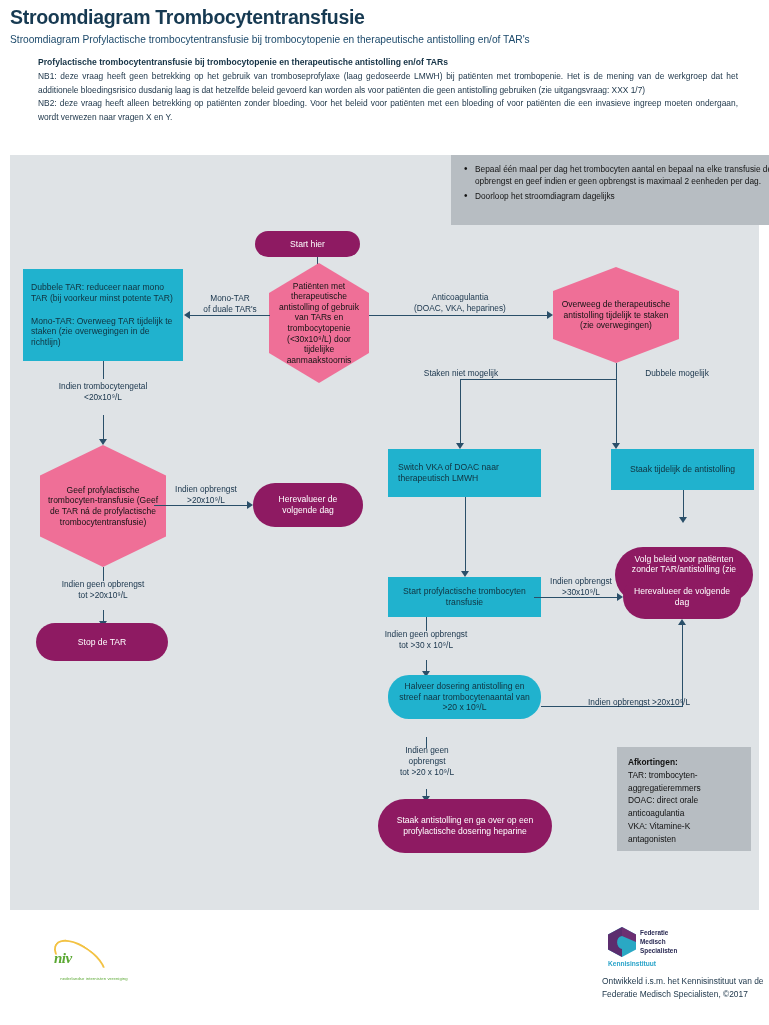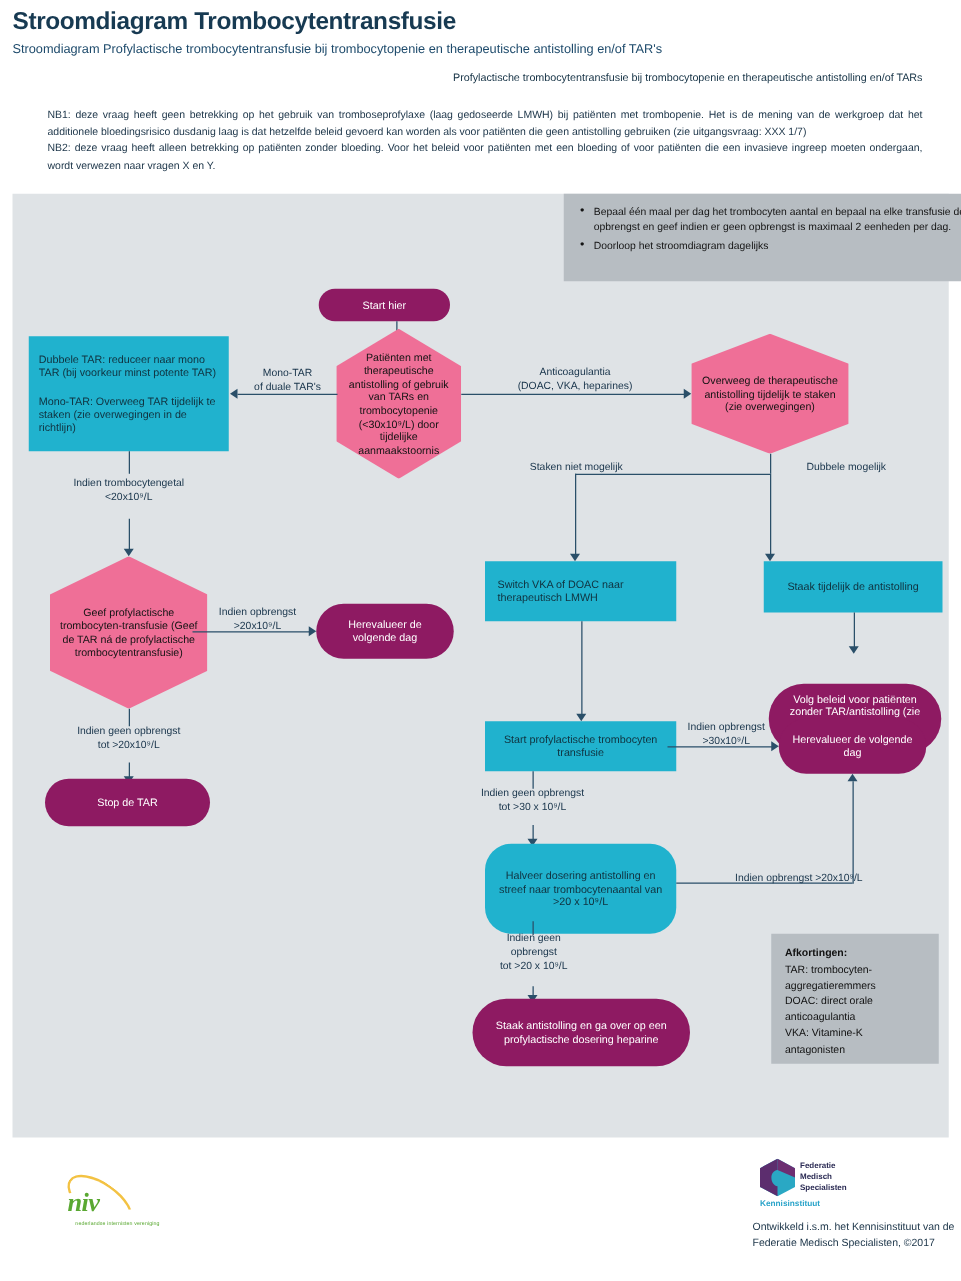--- a/index.html
+++ b/index.html
@@ -19,22 +19,22 @@
   }
   .page-subtitle {
     position: absolute; left: 10px; top: 34px;
     font-size: 10.2px; color: #1d4a6b;
   }
   
   .intro {
     position: absolute; left: 38px; top: 57px; width: 700px;
   }
   .intro-head {
-    text-align: right; font-size: 8.6px; font-weight: normal;
-    color: #153245; margin-bottom: 18px;
+    text-align: left; font-size: 8.6px; font-weight: bold;
+    color: #153245; margin-bottom: 3px;
   }
   .intro-p {
     font-size: 8.4px; line-height: 1.62; text-align: justify;
     color: #1a3347;
   }
   
   .canvas {
     position: absolute; left: 10px; top: 155px;
     width: 749px; height: 755px;
     background: #dfe3e6;
@@ -106,21 +106,21 @@
     font-size: 6.4px; font-weight: bold; line-height: 1.42; color: #2b2b54;
   }
   .fms-sub {
     position: absolute; left: 0; top: 33px;
     font-size: 6.6px; font-weight: bold; color: #29a3c9;
   }
   .niv-logo { position: absolute; left: 48px; top: 946px; width: 92px; height: 42px; }
   .niv-text {
     position: absolute; left: 6px; top: 4px;
     font-family: "Liberation Serif", serif;
-    font-size: 21px; font-style: italic; font-weight: bold;
+    font-size: 15px; font-style: italic; font-weight: bold;
     color: #5aa832; letter-spacing: -0.5px;
   }
   .niv-sub {
     position: absolute; left: 0; top: 30px; width: 92px;
     font-size: 4.2px; color: #5aa832; text-align: center; letter-spacing: 0.1px;
   }
   .niv-arc {
     position: absolute; left: 2px; top: 0px; width: 60px; height: 30px;
     border: 2px solid #f3c243; border-radius: 50%;
     border-bottom-color: transparent; border-right-color: transparent;
@@ -238,21 +238,21 @@
   <div class="node pill" style="left:613px; top:420px; width:118px; height:44px;">Herevalueer de volgende dag</div>
 
   <div class="ln lnv" style="left:416px; top:462px; height:14px;"></div>
   <div class="ln lnv" style="left:416px; top:505px; height:13px;"></div>
   <div class="arrow ar-down" style="left:412px; top:516px;"></div>
   <div class="elabel" style="left:338px; top:474px; width:156px;">
     <div>Indien geen opbrengst</div>
     <div>tot &gt;30 x 10⁹/L</div>
   </div>
 
-  <div class="node blue" style="left:378px; top:520px; width:153px; height:72px;border-radius:21px;">Halveer dosering antistolling en streef naar trombocytenaantal van &gt;20 x 10⁹/L</div>
+  <div class="node blue" style="left:378px; top:520px; width:153px; height:44px;border-radius:21px;">Halveer dosering antistolling en streef naar trombocytenaantal van &gt;20 x 10⁹/L</div>
 
   <div class="ln lnh" style="left:531px; top:551px; width:141px;"></div>
   <div class="ln lnv" style="left:672px; top:470px; height:82px;"></div>
   <div class="arrow ar-up" style="left:668px; top:464px;"></div>
   <div class="elabel" style="left:578px; top:542px; width:160px; text-align:left;">Indien opbrengst  &gt;20x10⁹/L</div>
 
   <div class="ln lnv" style="left:416px; top:582px; height:11px;"></div>
   <div class="ln lnv" style="left:416px; top:634px; height:10px;"></div>
   <div class="arrow ar-down" style="left:412px; top:641px;"></div>
   <div class="elabel" style="left:350px; top:590px; width:134px;">

